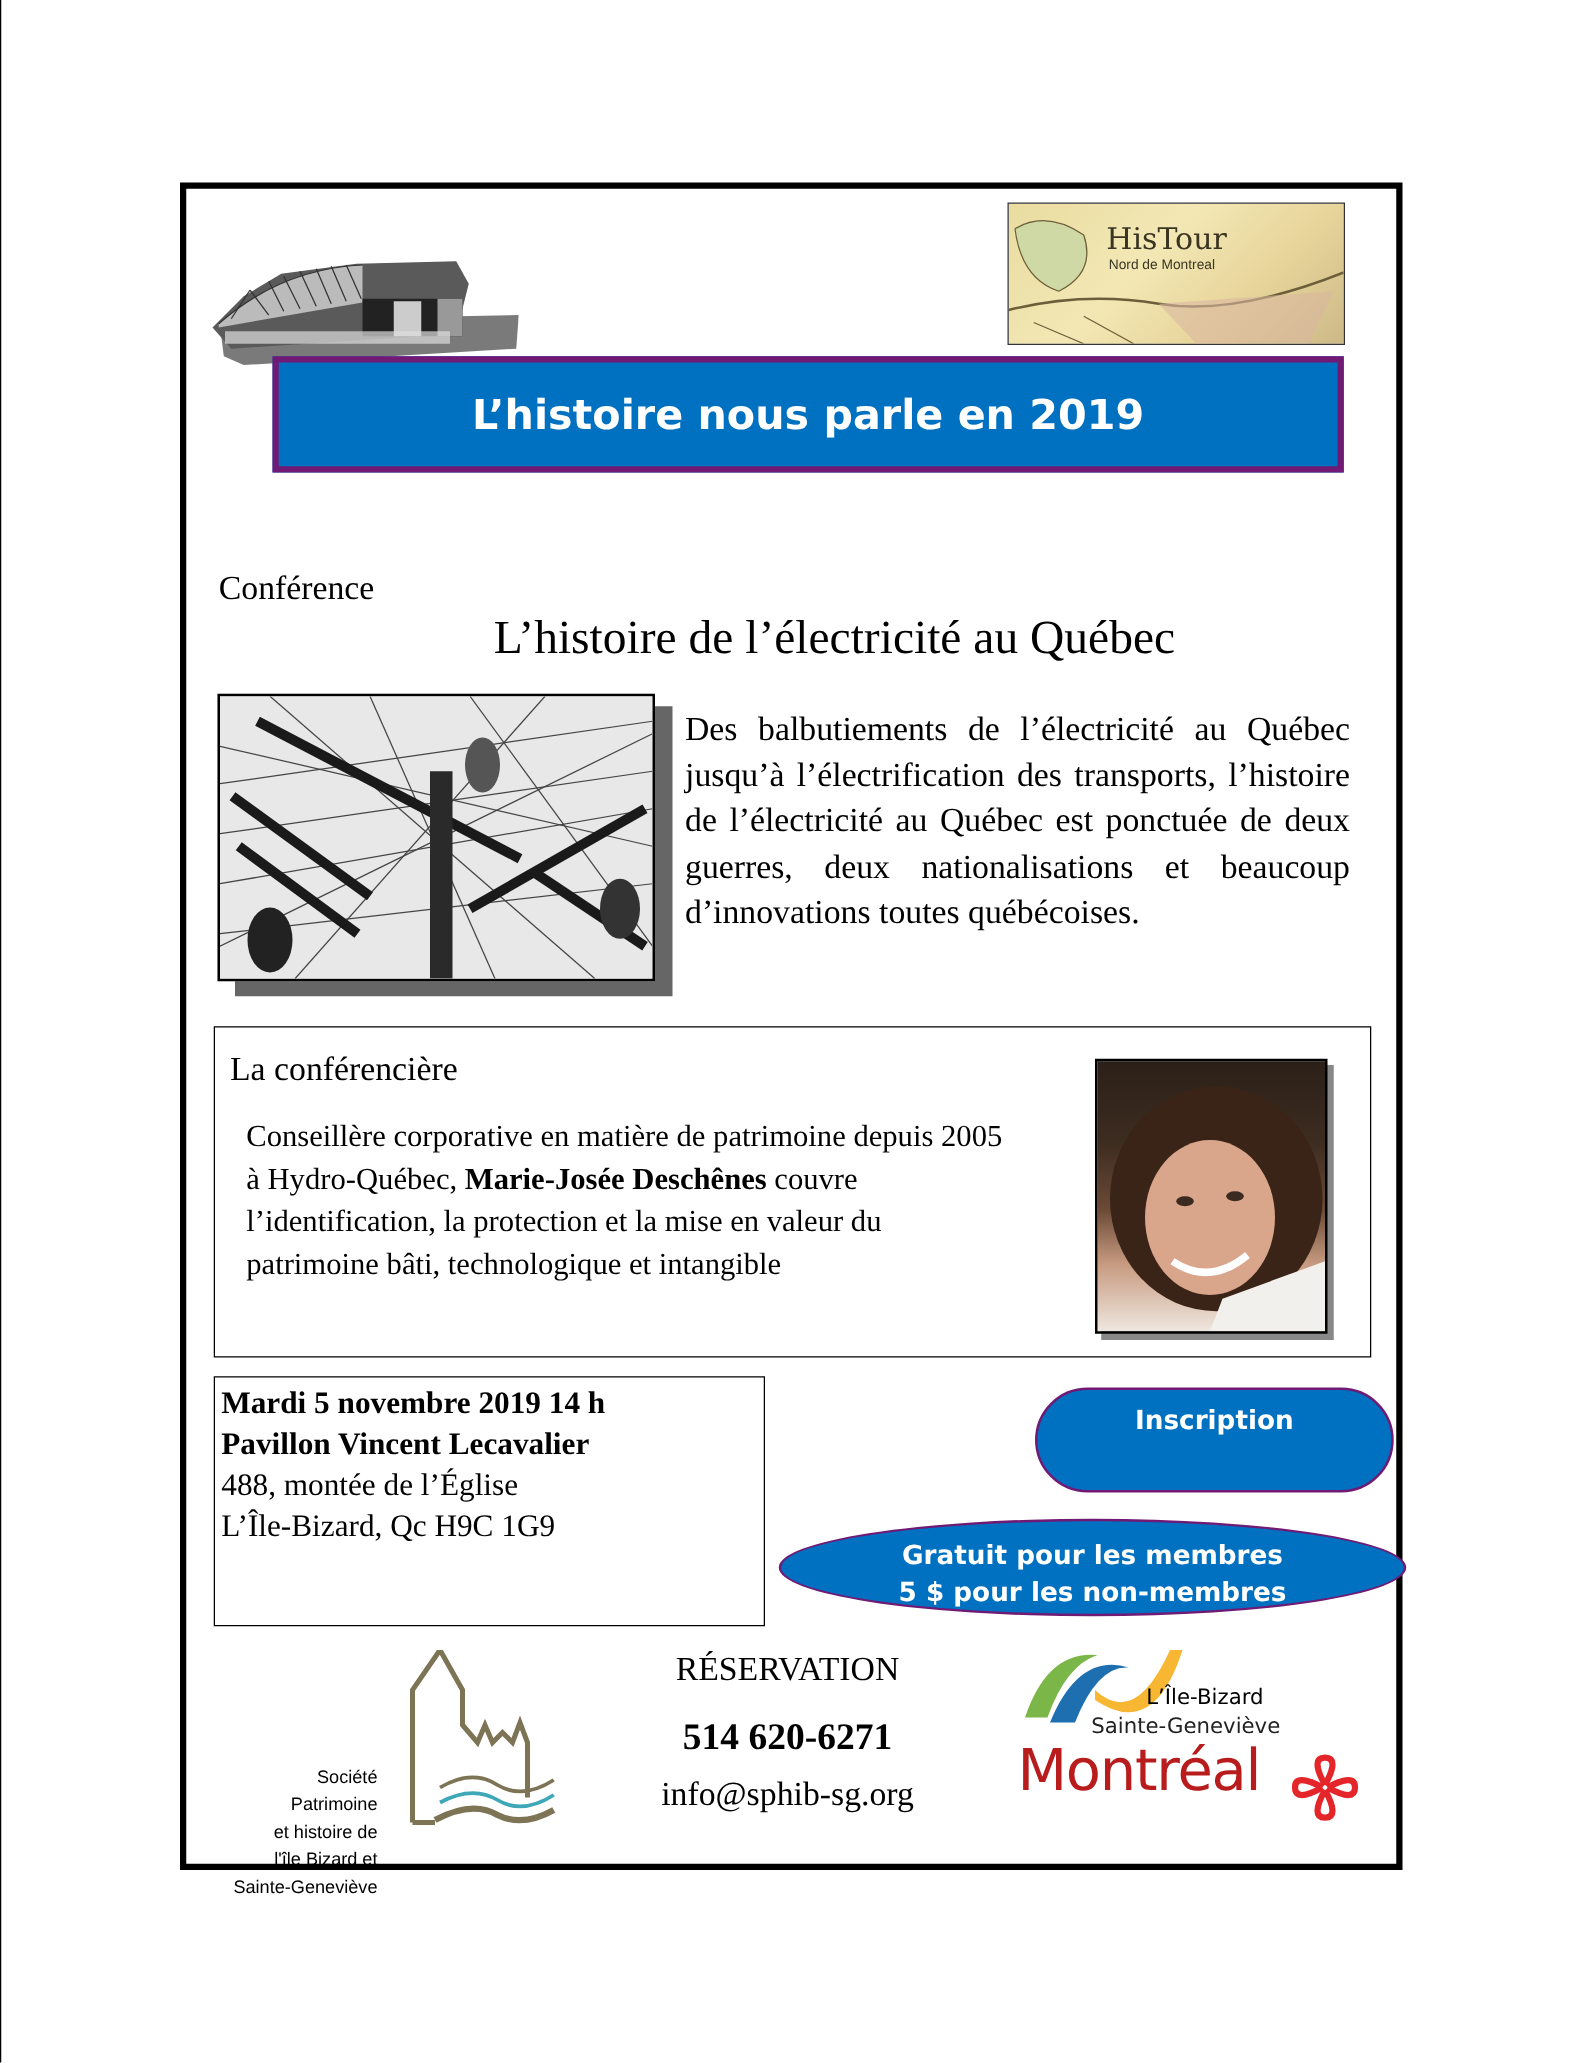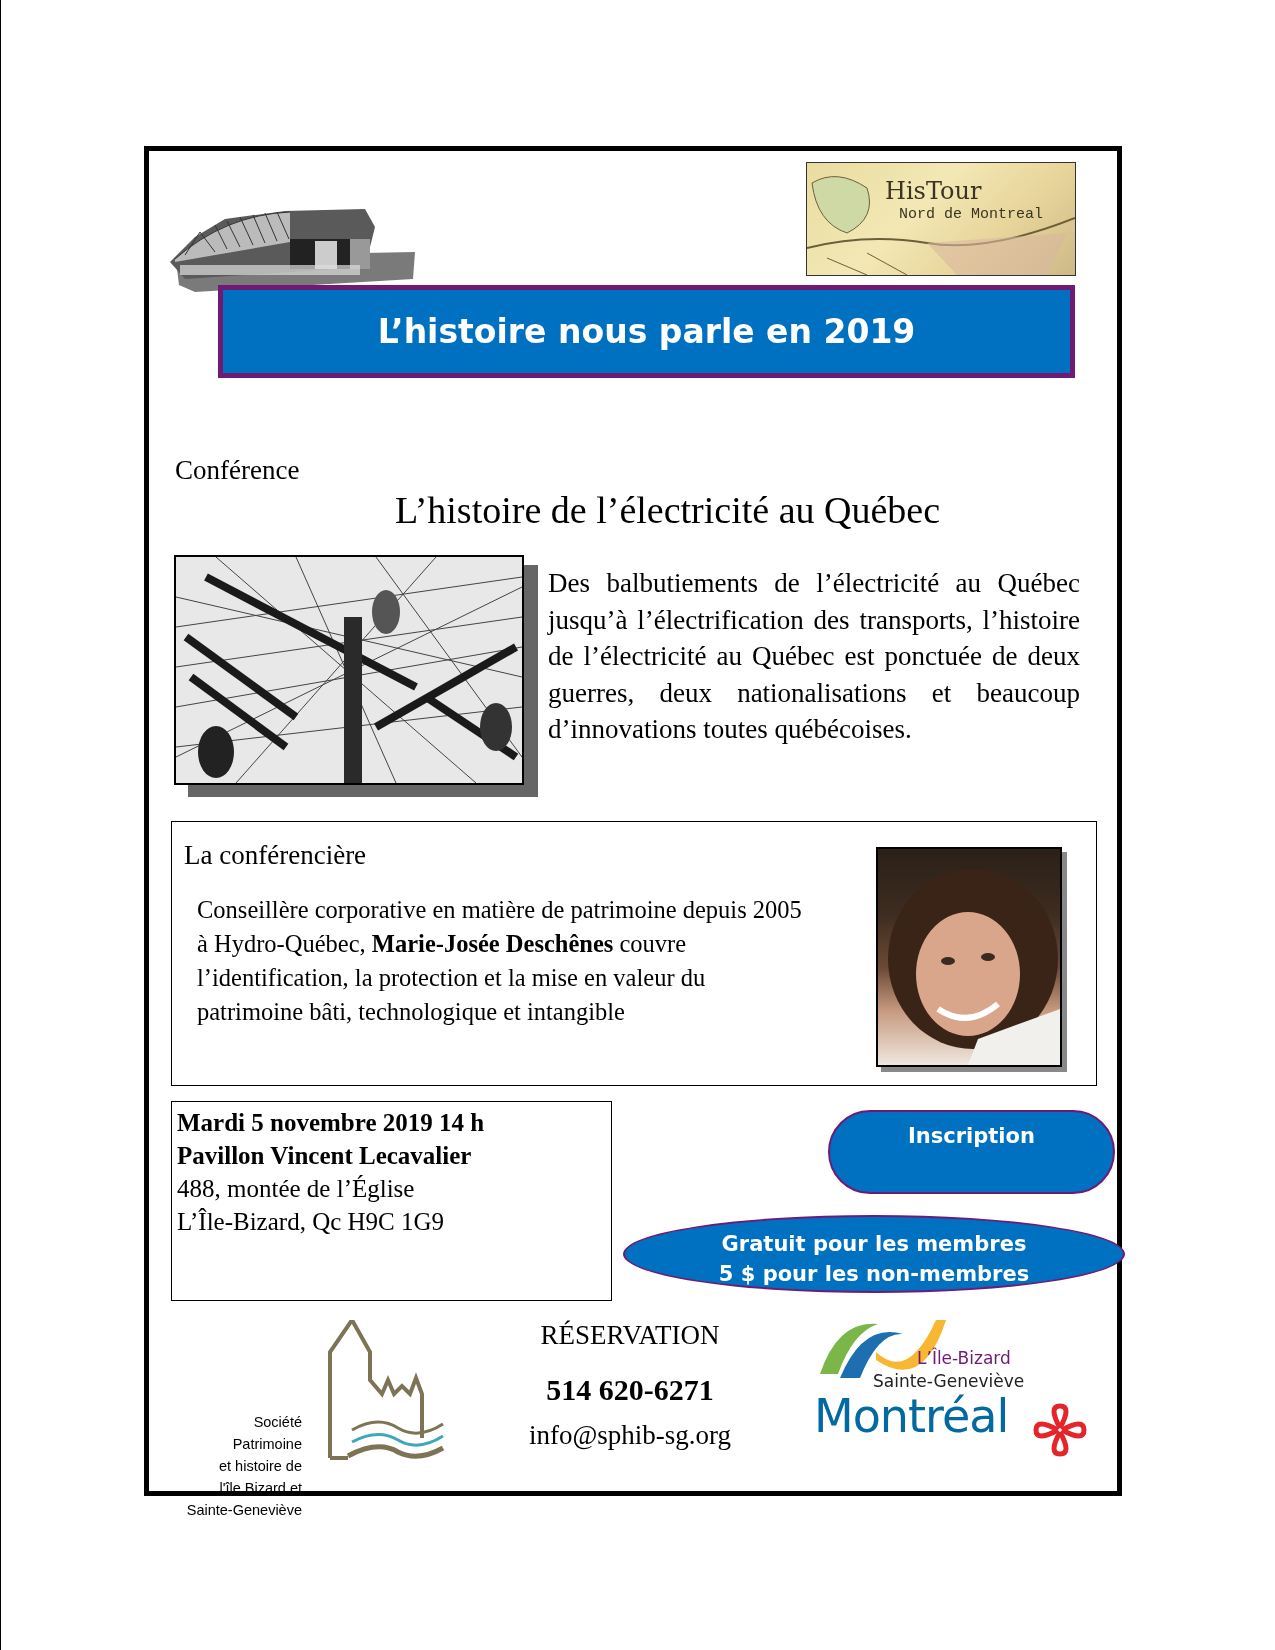--- a/index.html
+++ b/index.html
@@ -8,21 +8,21 @@
   .abs { position:absolute; }
   #page-edge { left:0; top:0; width:1px; height:1650px; background:#000; }
   #frame { left:144px; top:146px; width:978px; height:1350px; border:5px solid #000; box-sizing:border-box; }
 
   
   #bridge { left:165px; top:197px; width:250px; height:95px; }
   
   #histour { left:806px; top:162px; width:268px; height:112px; border:1px solid #333;
              background:linear-gradient(135deg,#e9dca0 0%,#f3e8b5 40%,#e7d49a 70%,#cdb987 100%); overflow:hidden; }
   #histour .t1 { position:absolute; left:78px; top:14px; font-family:"DejaVu Serif", serif; font-size:24px; color:#3a3522; }
-  #histour .t2 { position:absolute; left:80px; top:43px; font-family:Liberation Mono, monospace; font-size:15px; color:#3a3522;margin-left:12px; }
+  #histour .t2 { position:absolute; left:80px; top:43px; font-family:Liberation Sans, sans-serif; font-size:11px; color:#3a3522; }
 
   #banner { left:218px; top:285px; width:857px; height:93px; background:#0070c0; border:5px solid #701a75; box-sizing:border-box;
             display:flex; align-items:center; justify-content:center;
             font-family:"DejaVu Sans", sans-serif; font-weight:bold; font-size:33px; color:#fff; }
 
   #conf-label { left:175px; top:407px; font-size:27px;margin-top:48px; }
   #main-title { left:0; width:1275px; top:488px; text-align:center; font-size:38px; padding-left:60px; box-sizing:border-box; }
 
   #poles-shadow { left:188px; top:565px; width:350px; height:232px; background:#666; }
   #poles { left:174px; top:555px; width:350px; height:230px; border:2px solid #000; box-sizing:border-box; background:#ddd; overflow:hidden; }
@@ -46,23 +46,23 @@
   #pricing { left:623px; top:1215px; width:502px; height:78px; border-radius:250px / 39px; padding-top:12px; line-height:30px; }
 
   #soc-text { left:168px; top:1411px; width:134px; text-align:right; font-family:"Liberation Sans", sans-serif; font-size:14.5px; line-height:22px; }
   #soc-logo { left:318px; top:1320px; width:140px; height:140px; }
 
   #reservation { left:470px; top:1320px; width:320px; text-align:center; font-size:27px; }
   #phone { left:470px; top:1373px; width:320px; text-align:center; font-size:30px; font-weight:bold; }
   #email { left:470px; top:1420px; width:320px; text-align:center; font-size:27px; }
 
   #mtl-swoosh { left:818px; top:1312px; width:130px; height:70px; }
-  #mtl-line1 { left:917px; top:1348px; font-family:"DejaVu Sans", sans-serif; font-size:17px; color:#701a75; }
+  #mtl-line1 { left:917px; top:1348px; font-family:"DejaVu Sans", sans-serif; font-size:17px; color:#000000; }
   #mtl-line2 { left:873px; top:1371px; font-family:"DejaVu Sans", sans-serif; font-size:17px; color:#222; }
-  #mtl-word { left:814px; top:1389px; font-family:"DejaVu Sans", sans-serif; font-size:46px; color:#0369a1; letter-spacing:-1px; }
+  #mtl-word { left:814px; top:1389px; font-family:"DejaVu Sans", sans-serif; font-size:46px; color:#b91c1c; letter-spacing:-1px; }
   #mtl-flower { left:1032px; top:1402px; width:56px; height:56px; }
 </style>
 </head>
 <body>
 
 <div class="abs" id="page-edge"></div>
 <div class="abs" id="frame"></div>
 
 <svg class="abs" id="bridge" viewBox="0 0 250 95">
   <polygon points="12,72 95,58 250,55 248,82 30,95 14,88" fill="#7a7a7a"></polygon>

